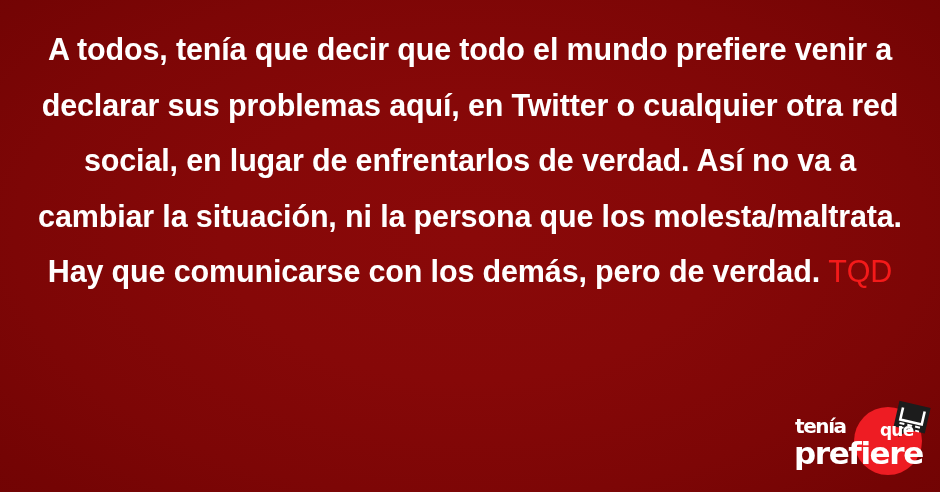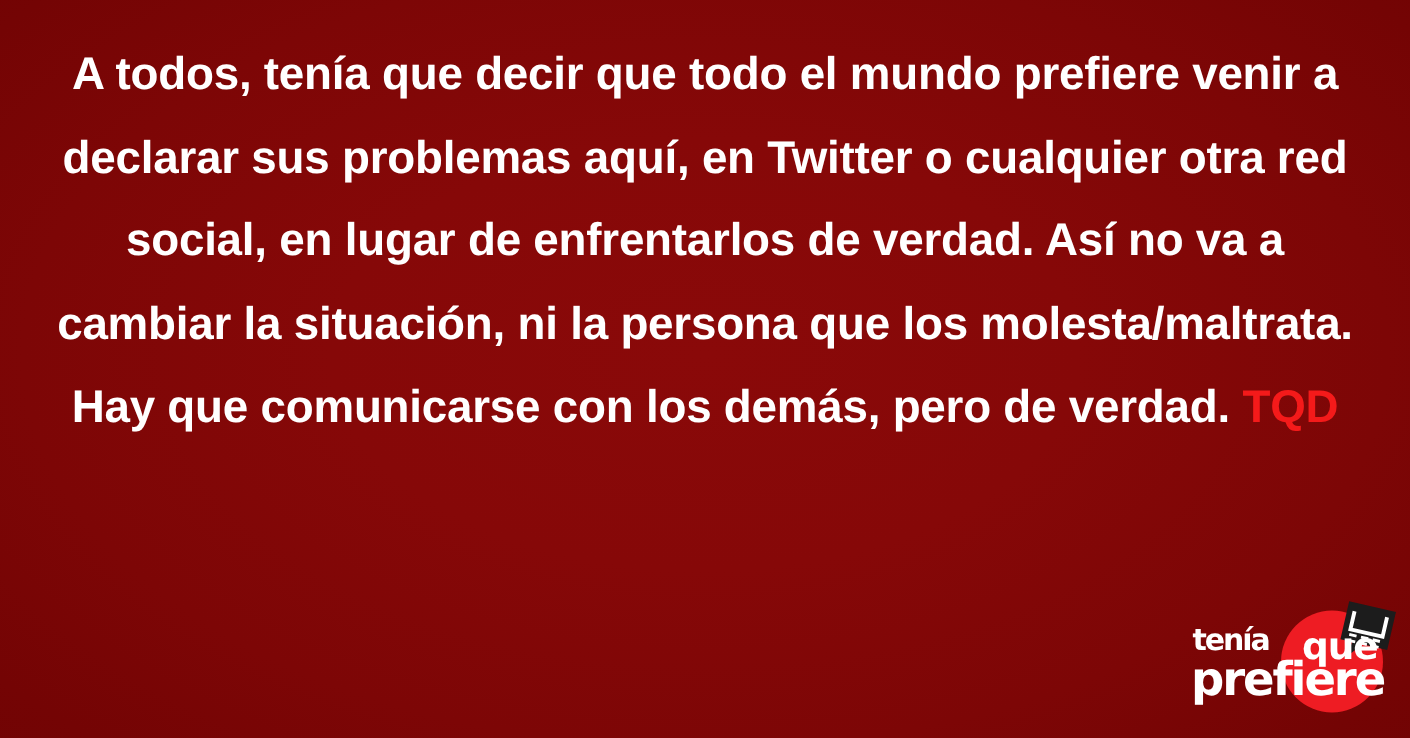--- a/index.html
+++ b/index.html
@@ -32,21 +32,21 @@
     color: #ffffff;
     font-size: 30.5px;
     font-weight: bold;
     line-height: 55.5px;
     letter-spacing: -0.15px;
     white-space: pre-wrap;
     word-wrap: break-word;
   }
   #quote-tag {
     color: #f41a1a;
-    font-weight: bold;
+    font-weight: normal;
   }
 
   
   #logo {
     position: absolute;
     left: 792px;
     top: 400px;
     width: 148px;
     height: 92px;
   }
@@ -67,23 +67,23 @@
     letter-spacing: -1.4px;
     white-space: nowrap;
   }
   #logo-tenia {
     left: 3px;
     top: 13px;
     font-size: 20px;
     line-height: 26px;
   }
   #logo-que {
-    left: 76px;
+    left: 88px;
     top: 21px;
-    font-size: 25px;
+    font-size: 17px;
     line-height: 19px;
     letter-spacing: -0.8px;
   }
   #logo-decirlo {
     left: 2px;
     top: 38px;
     font-size: 31px;
     line-height: 31px;
   }
   #logo-bubble {

